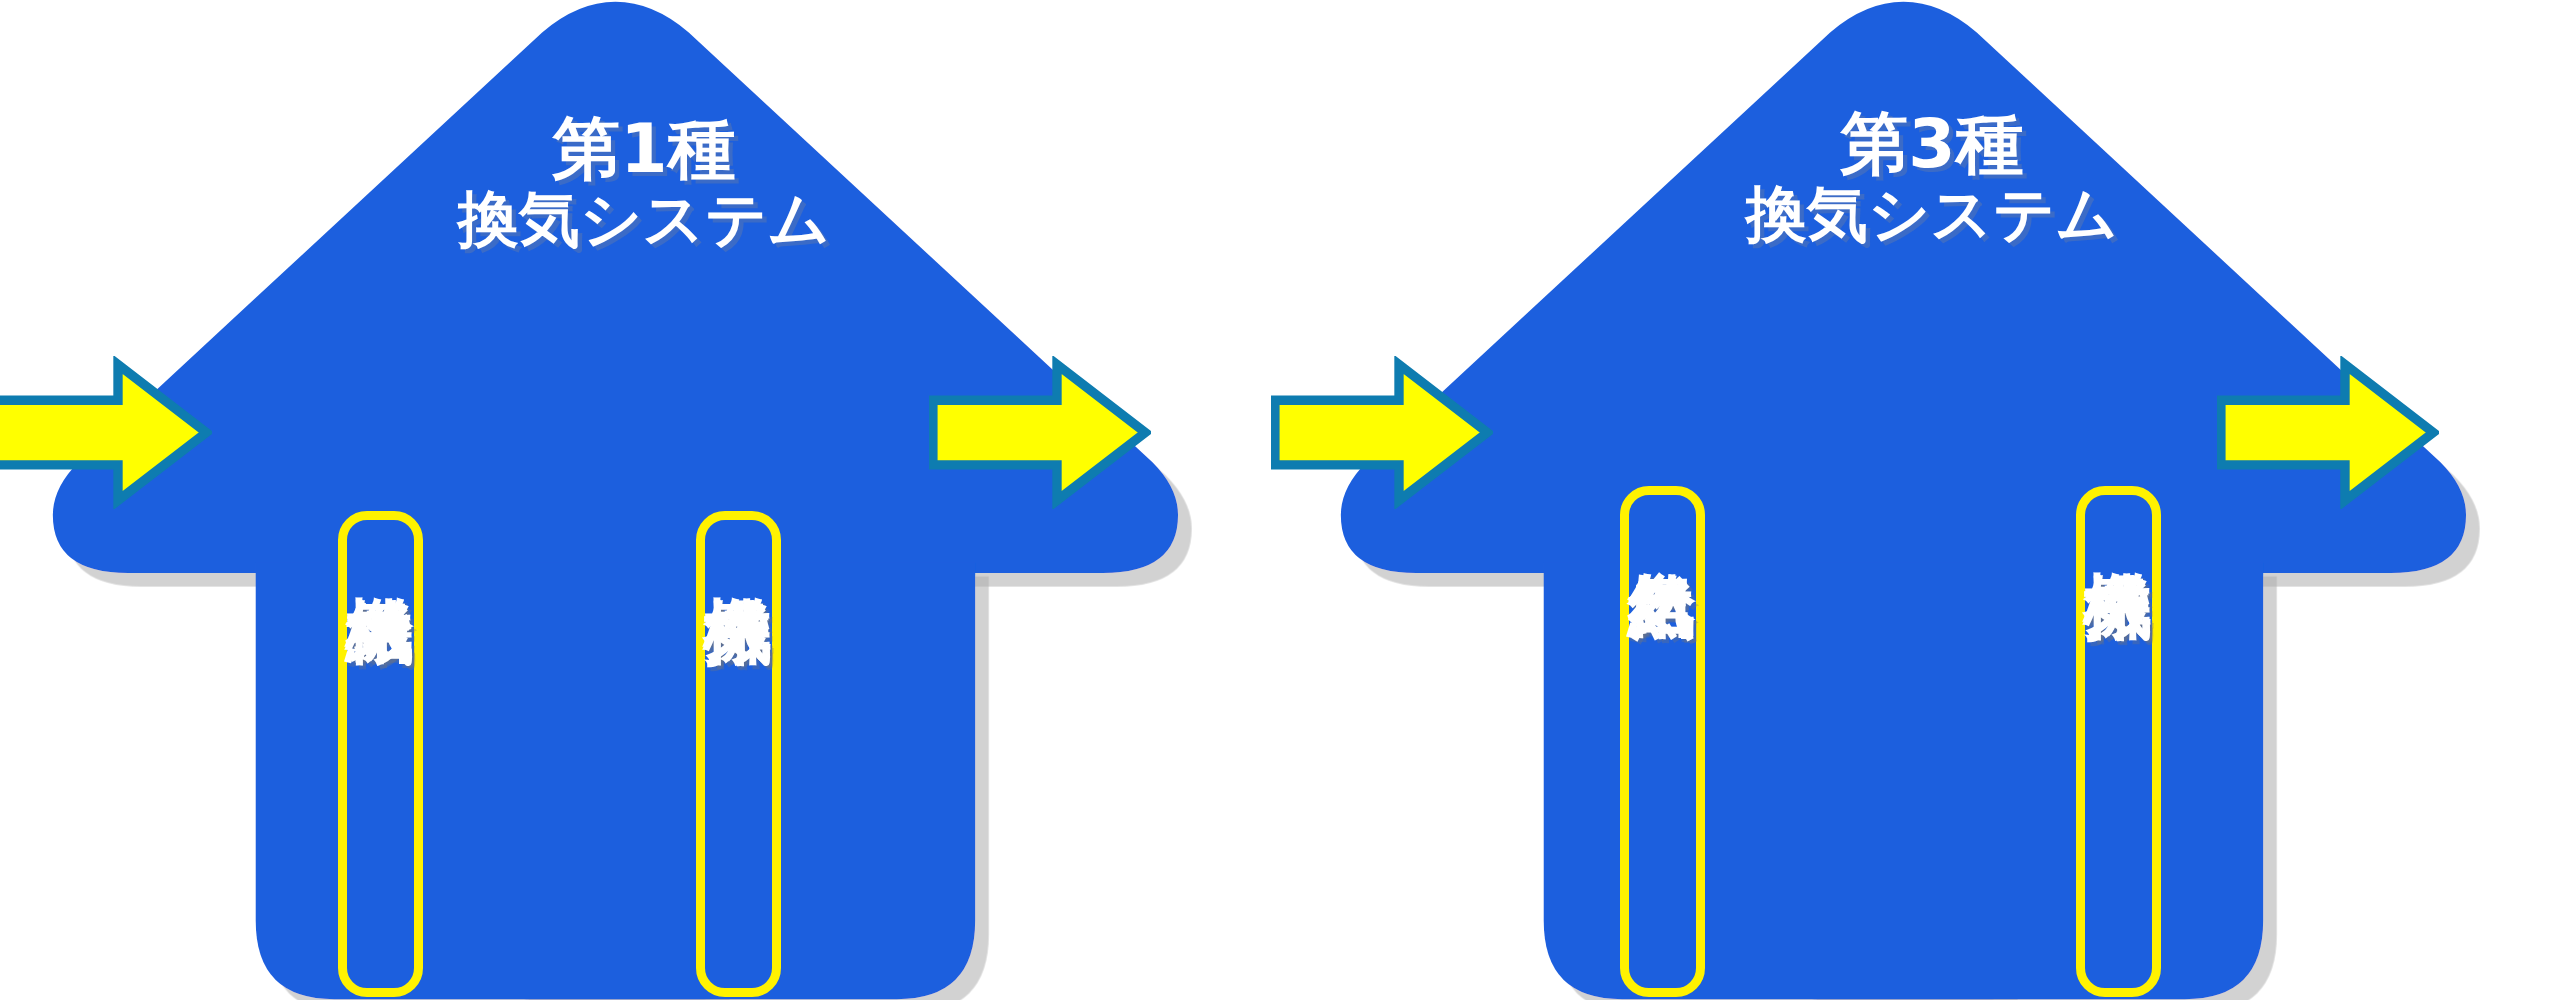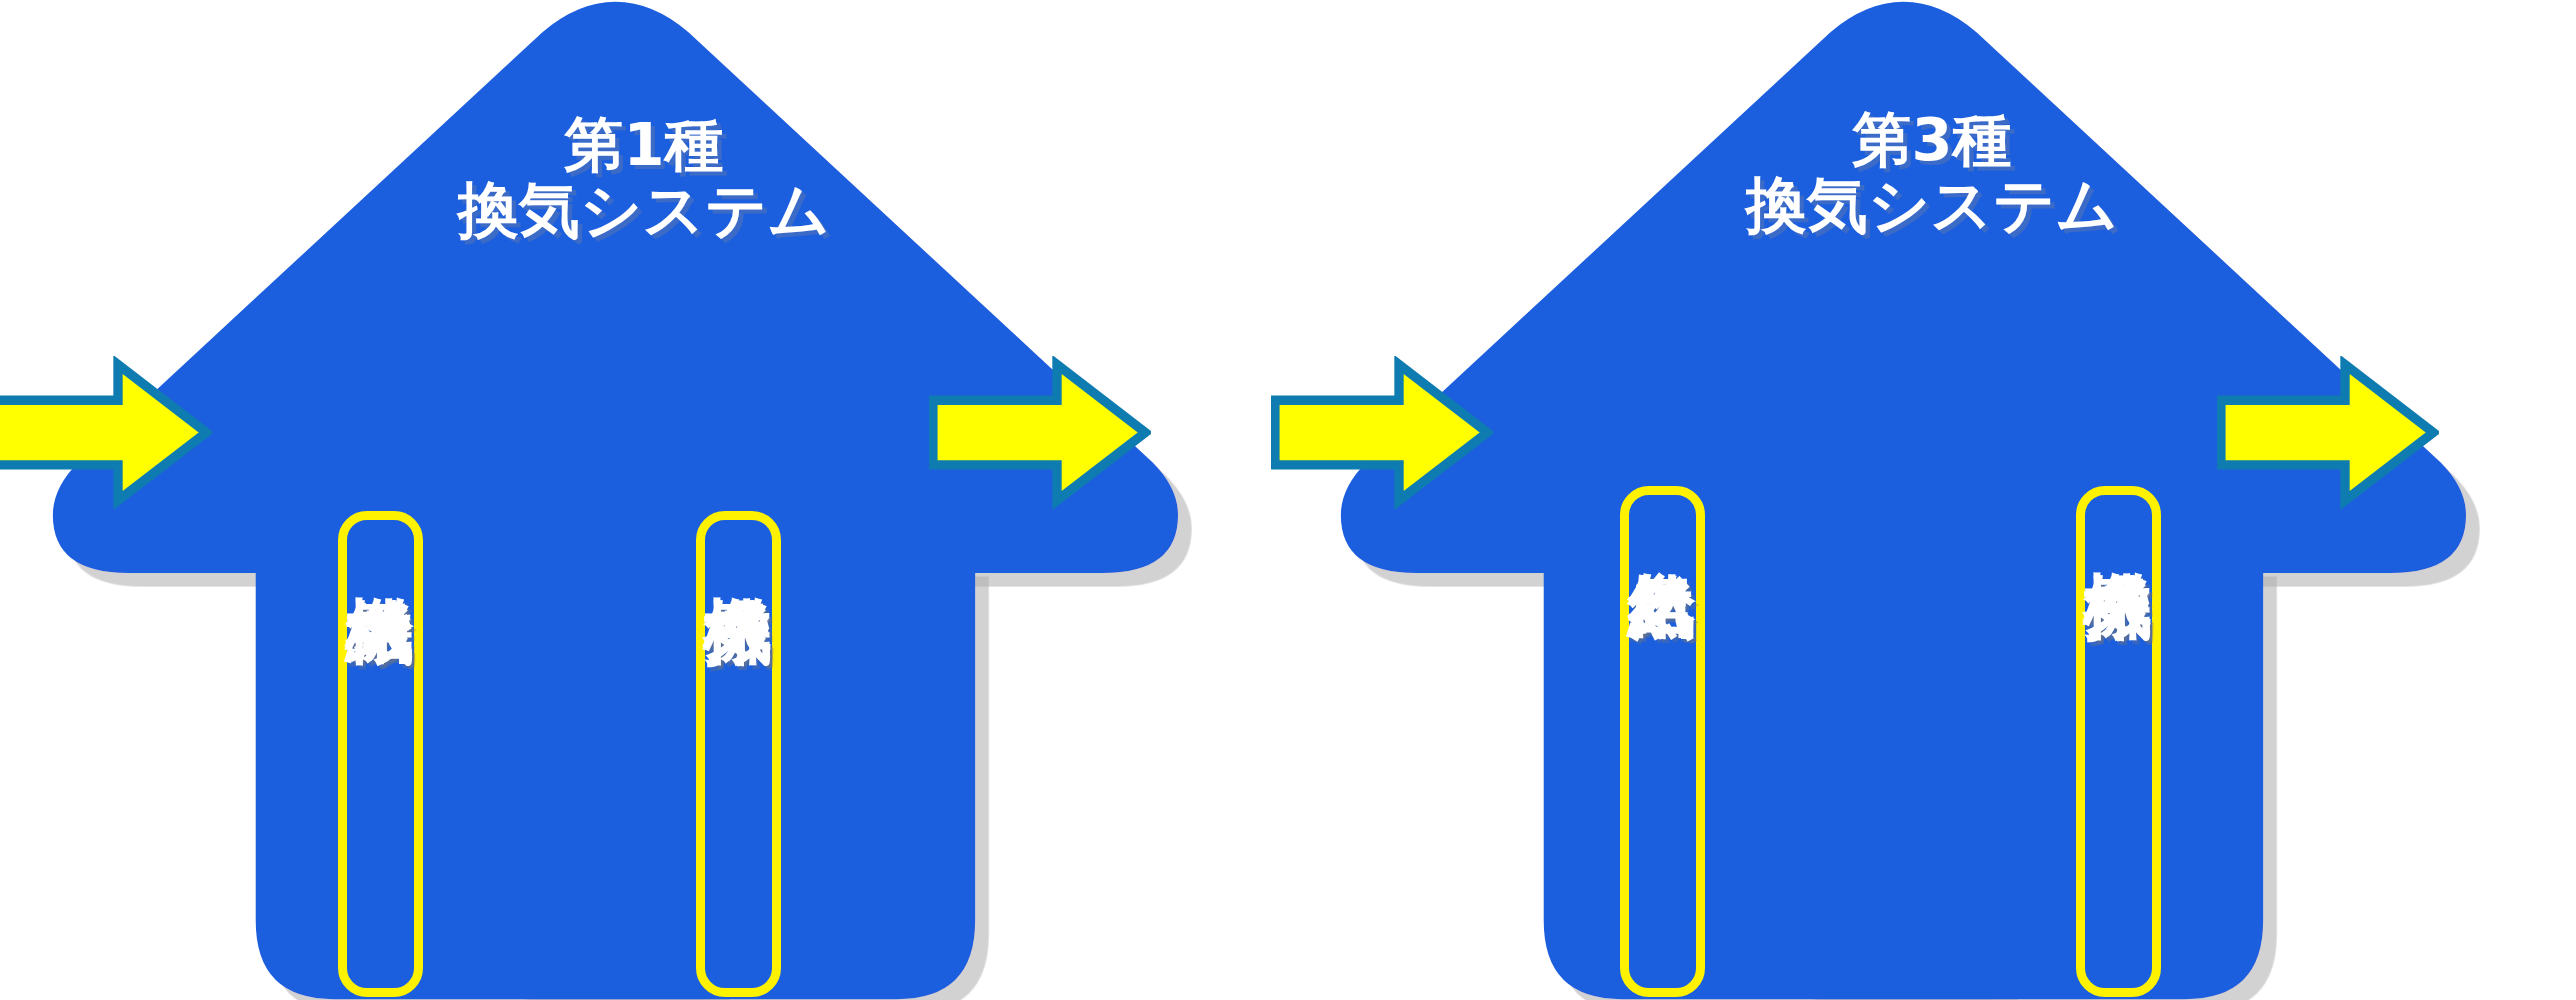--- a/index.html
+++ b/index.html
@@ -58,21 +58,21 @@
     text-align: center;
     color: #ffffff;
     font-weight: 700;
     letter-spacing: 0.01em;
     line-height: 1.0;
     text-shadow: 4.3px 4.3px 0 rgba(140,140,140,0.28);
     pointer-events: none;
     user-select: none;
   }
   .title-line1 {
-    font-size: 59px;
+    font-size: 68px;
   }
   .title-line2 {
     font-size: 61px;
     margin-top: 5.1px;
   }
 
   
   .vbox {
     position: absolute;
     box-sizing: border-box;

